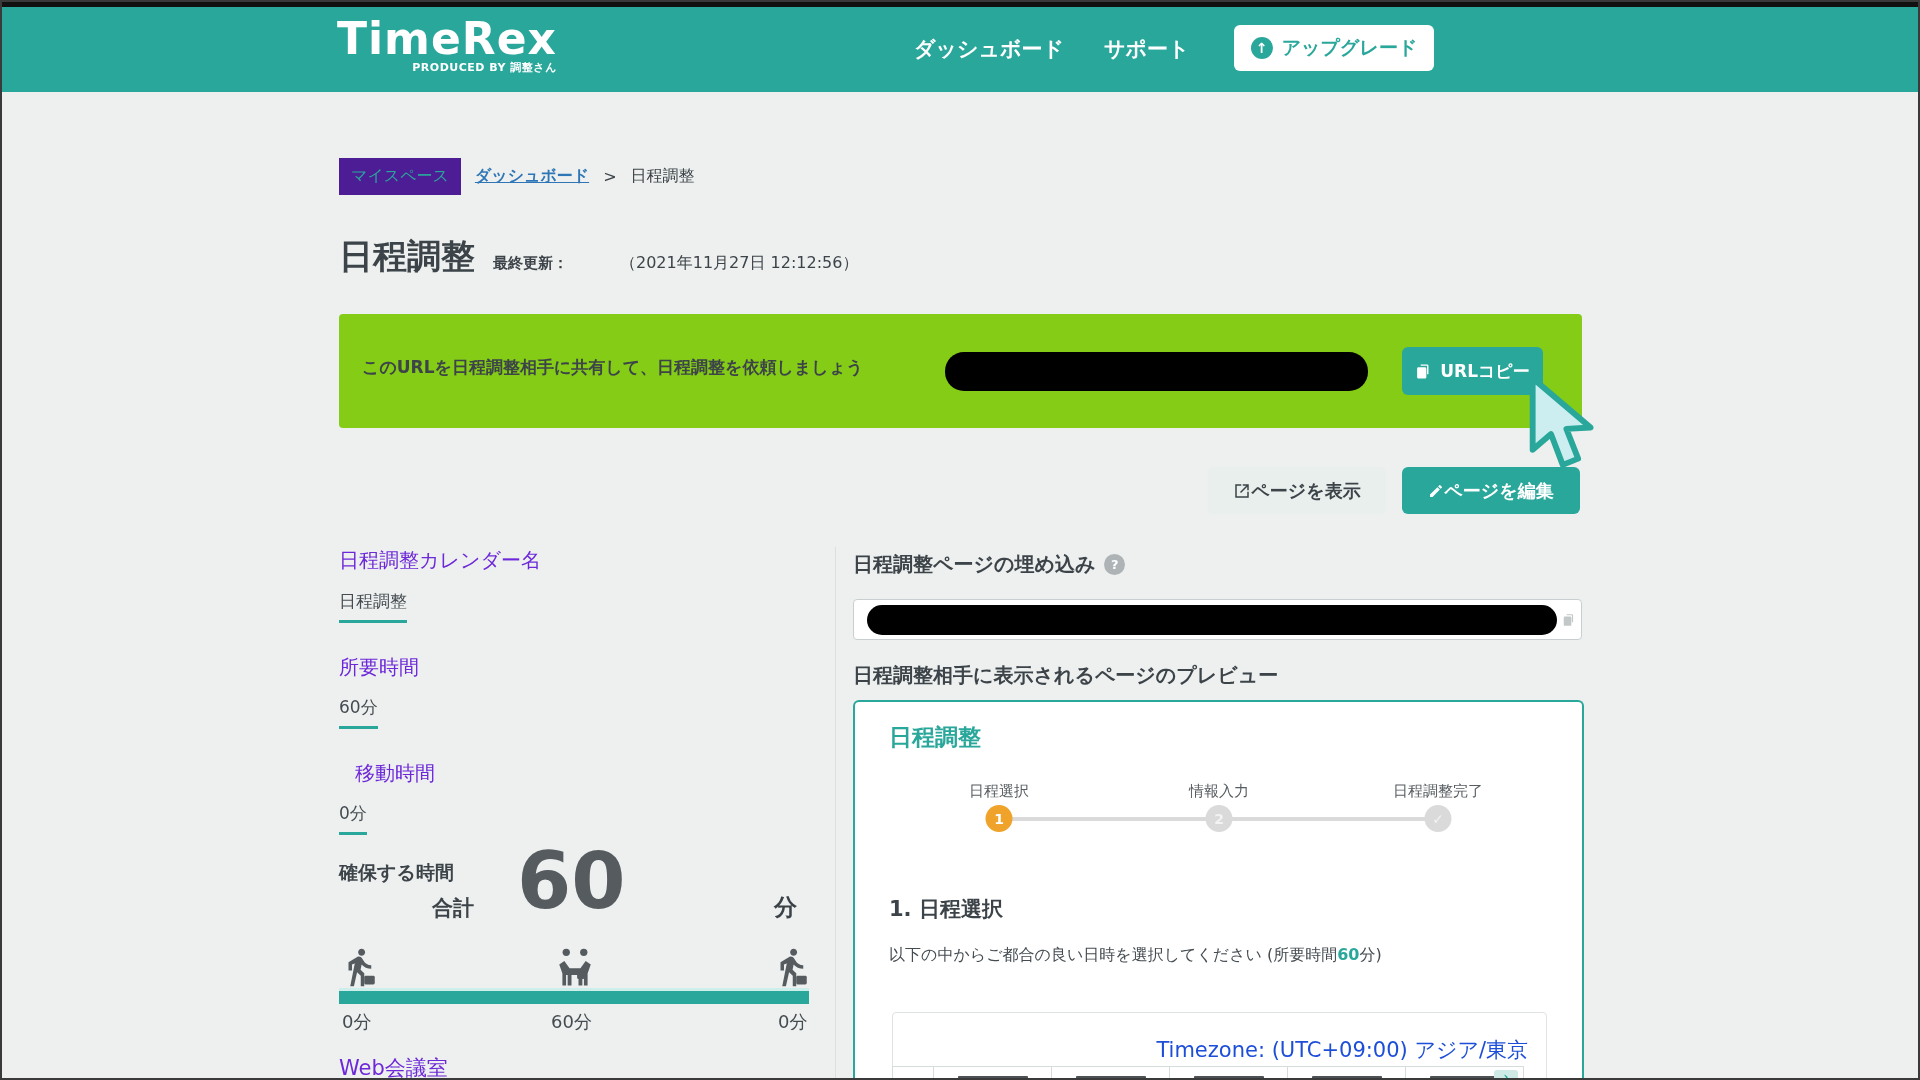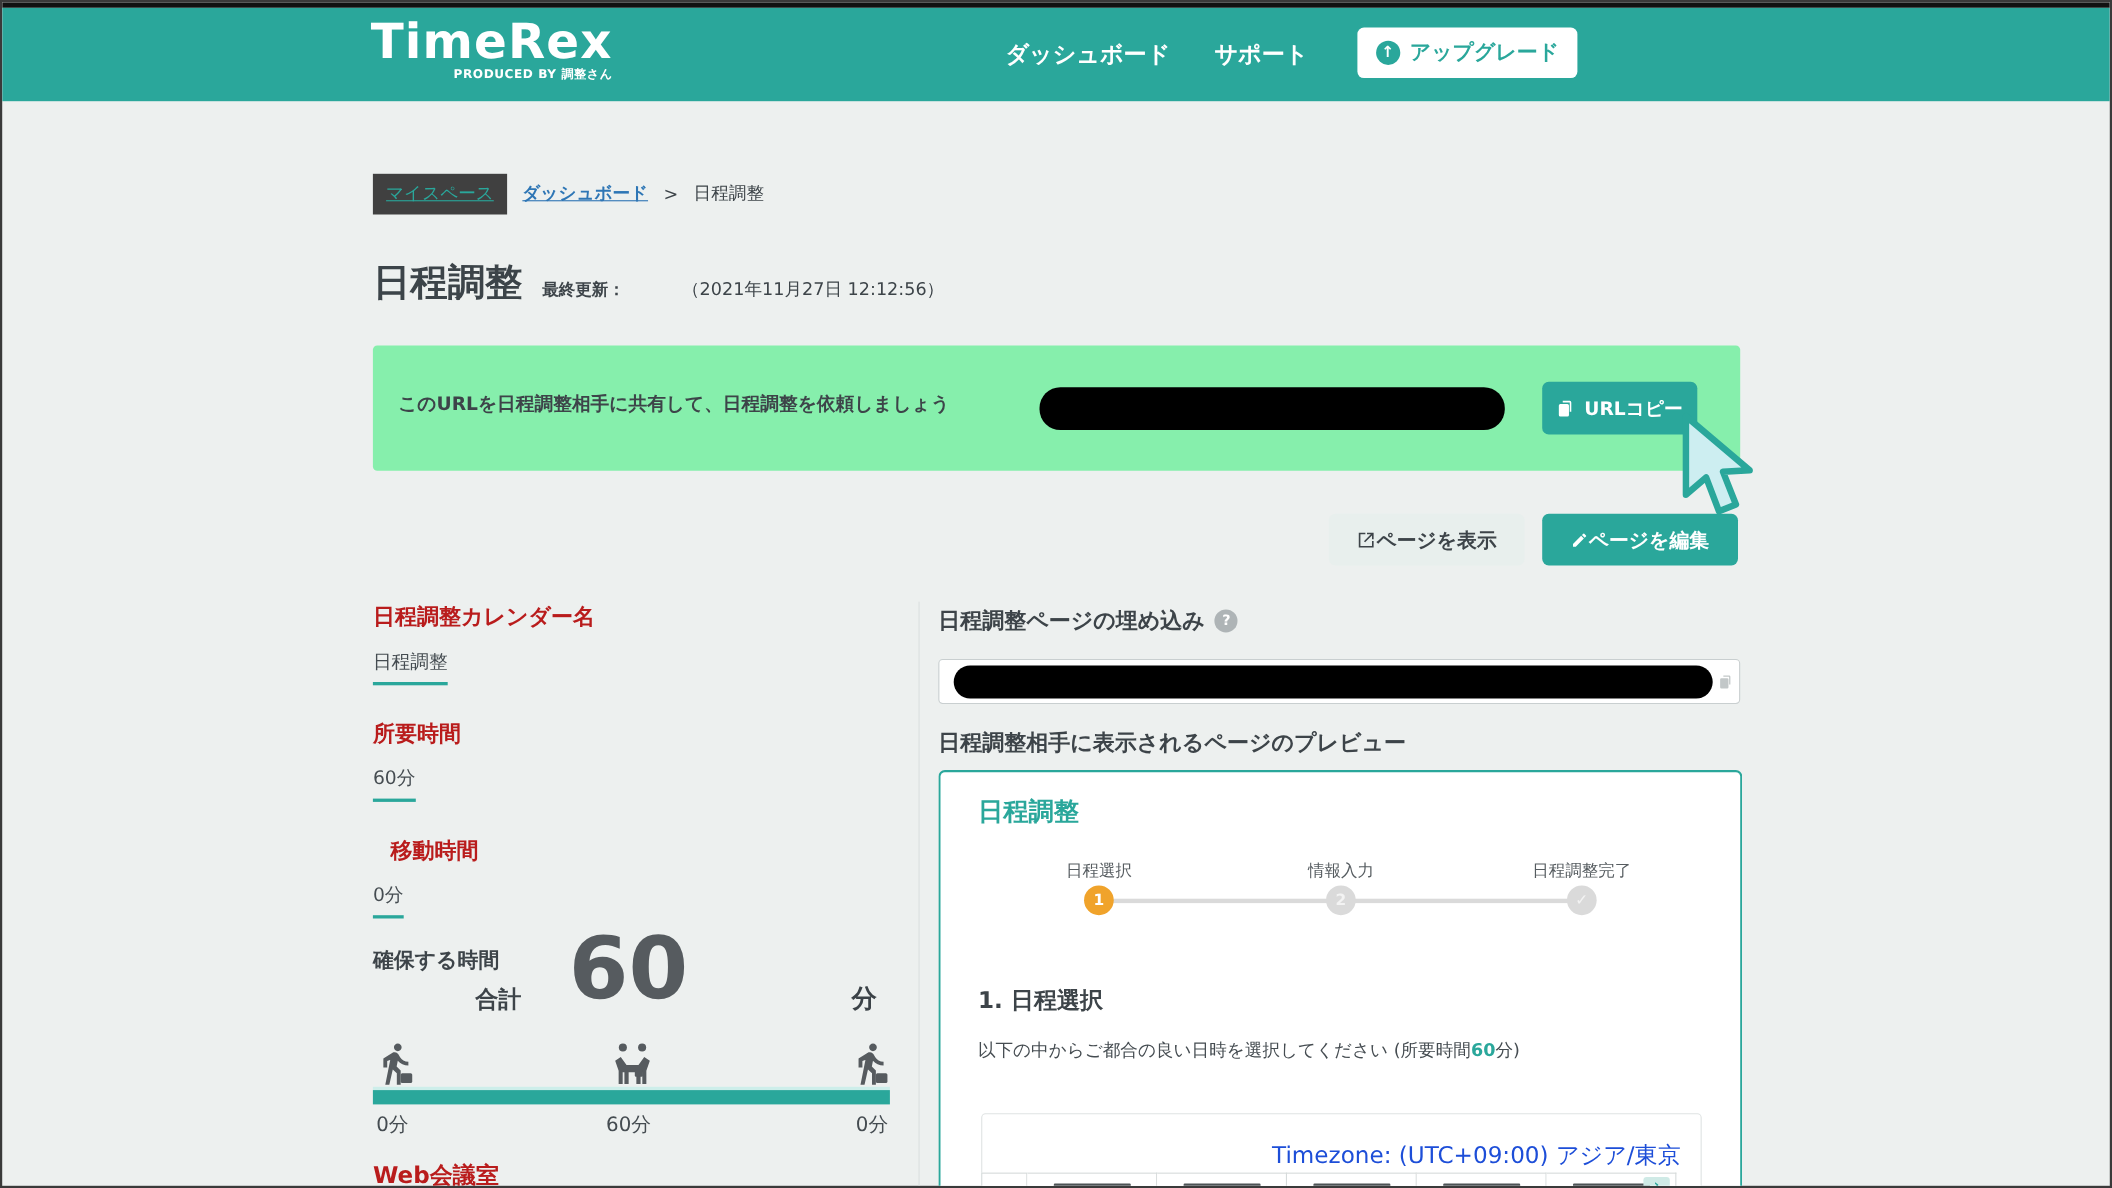--- a/index.html
+++ b/index.html
@@ -19,47 +19,47 @@
   .nav-item{position:absolute;top:28px;color:#fff;font-size:21px;font-weight:bold;cursor:pointer;}
   .nav-dashboard{left:912px;}
   .nav-support{left:1102px;}
   .upgrade-btn{position:absolute;left:1232px;top:18px;width:200px;height:46px;background:#fff;border-radius:6px;
     display:flex;align-items:center;justify-content:center;gap:9px;cursor:pointer;}
   .upgrade-btn .circ{width:22px;height:22px;border-radius:50%;background:#2aa79b;color:#fff;font-size:14px;
     display:flex;align-items:center;justify-content:center;font-weight:bold;}
   .upgrade-btn .lbl{color:#2aa79b;font-size:19px;font-weight:bold;}
   
   .breadcrumb{position:absolute;left:337px;top:156px;display:flex;align-items:center;gap:14px;font-size:16px;}
-  .crumb-myspace{background:#404040;color:#2aa79b;padding:8px 12px;cursor:pointer;text-decoration:underline;}
+  .crumb-myspace{background:#4c1d95;color:#2aa79b;padding:8px 12px;cursor:pointer;}
   .crumb-dash{color:#2e76b5;text-decoration:underline;font-weight:bold;cursor:pointer;}
   .crumb-rest{color:#3d4449;}
   
   .title-row{position:absolute;left:337px;top:232px;display:flex;align-items:baseline;}
   .page-title{font-size:34px;font-weight:bold;color:#3c4449;}
   .updated-label{font-size:15px;font-weight:bold;margin-left:18px;margin-top:12px;}
   .updated-value{font-size:16px;margin-left:52px;}
   
-  .share-card{position:absolute;left:337px;top:312px;width:1243px;height:114px;background:#86efac;border-radius:4px;}
+  .share-card{position:absolute;left:337px;top:312px;width:1243px;height:114px;background:#84cc16;border-radius:4px;}
   .share-text{position:absolute;left:23px;top:42px;font-size:17px;font-weight:600;}
   .share-url-redacted{position:absolute;left:606px;top:38px;width:423px;height:39px;background:#000;border-radius:19px;}
   .copy-btn{position:absolute;left:1063px;top:33px;width:141px;height:48px;background:#2aa79b;border-radius:6px;color:#fff;
     display:flex;align-items:center;justify-content:center;gap:8px;font-size:17px;font-weight:bold;cursor:pointer;}
   .copy-btn svg{width:17px;height:17px;fill:#fff;}
   
   .cursor{position:absolute;left:1516px;top:372px;z-index:20;width:88px;height:104px;}
   
   .btn-row-btn{position:absolute;top:465px;height:47px;border-radius:6px;display:flex;align-items:center;justify-content:center;
     font-size:18px;font-weight:600;cursor:pointer;}
   .view-btn{left:1206px;width:178px;background:#e8efed;color:#3d4449;}
   .view-btn svg{width:18px;height:18px;fill:#3d4449;}
   .edit-btn{left:1400px;width:178px;background:#2aa79b;color:#fff;}
   .edit-btn svg{width:16px;height:16px;fill:#fff;}
   
   .col-divider{position:absolute;left:833px;top:545px;bottom:0;width:1px;background:#dbdfdf;}
-  .h-label{position:absolute;font-size:20px;font-weight:bold;color:#b91c1c;}
+  .h-label{position:absolute;font-size:20px;font-weight:normal;color:#6d28d9;}
   .u-value{position:absolute;font-size:17px;color:#454c51;padding-bottom:7px;border-bottom:3px solid #2aa79b;}
   .reserved-block{position:absolute;left:337px;top:858px;width:135px;}
   .reserved-l1{font-size:19px;font-weight:bold;}
   .reserved-l2{font-size:21px;font-weight:bold;text-align:right;margin-top:8px;}
   .big-total{position:absolute;left:515px;top:840px;font-size:78px;font-weight:bold;color:#565b5f;line-height:1;}
   .big-unit{position:absolute;left:772px;top:890px;font-size:23px;font-weight:bold;color:#3b4247;}
   .tl-icon{position:absolute;top:944px;width:42px;height:42px;}
   .tl-icon svg{width:100%;height:100%;fill:#565b5f;}
   .tl-bar-hi{position:absolute;left:337px;top:986px;width:470px;height:3px;background:#cdeeea;}
   .tl-bar{position:absolute;left:337px;top:989px;width:470px;height:13px;background:#2aa79b;}

